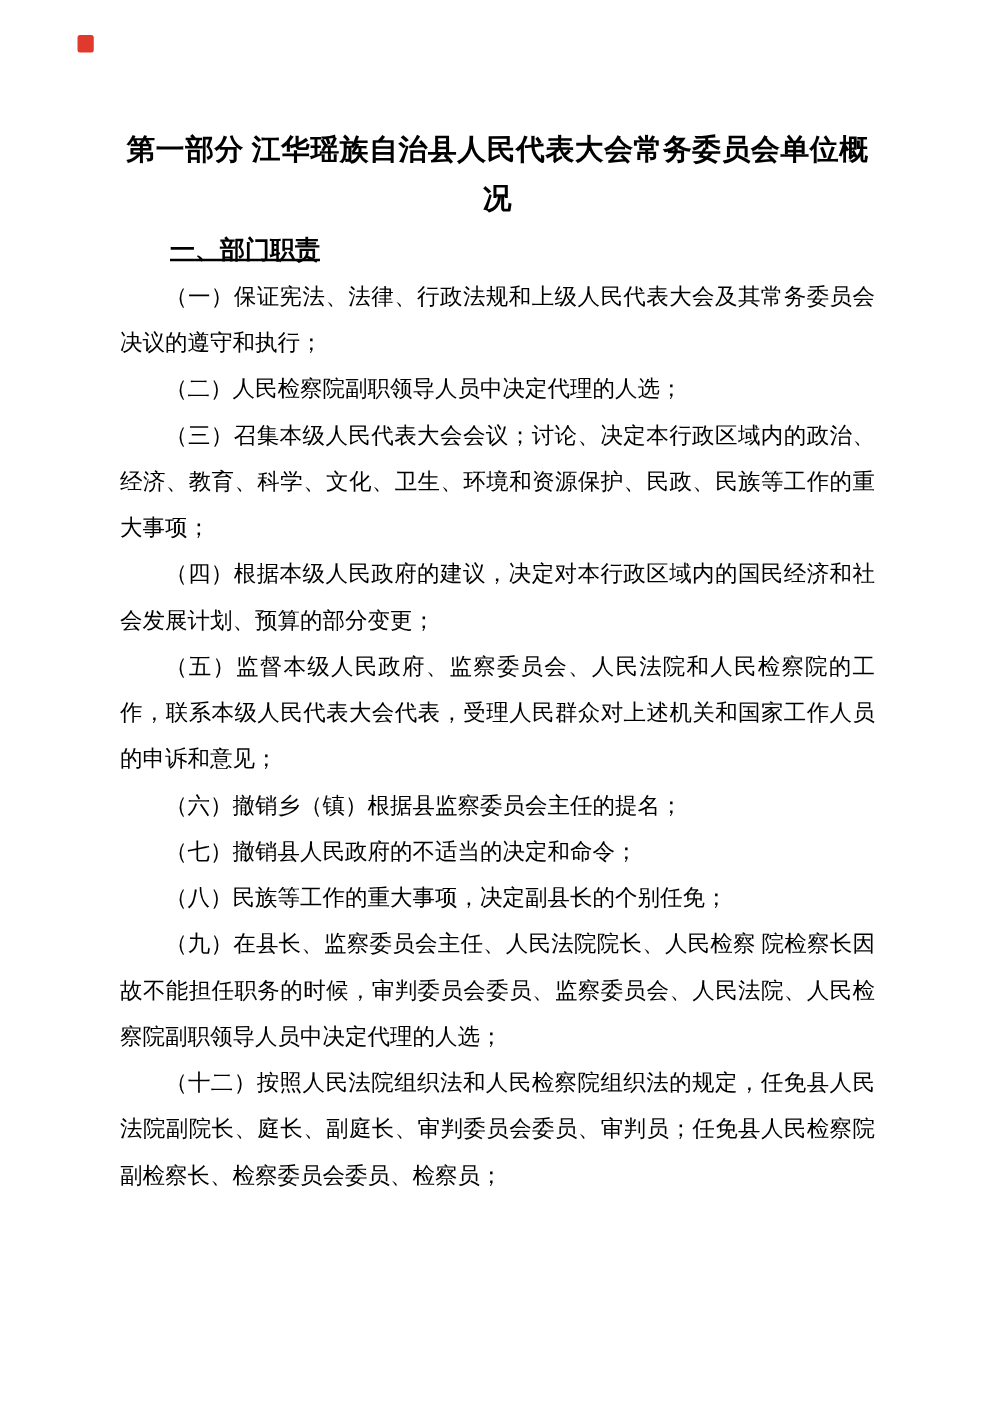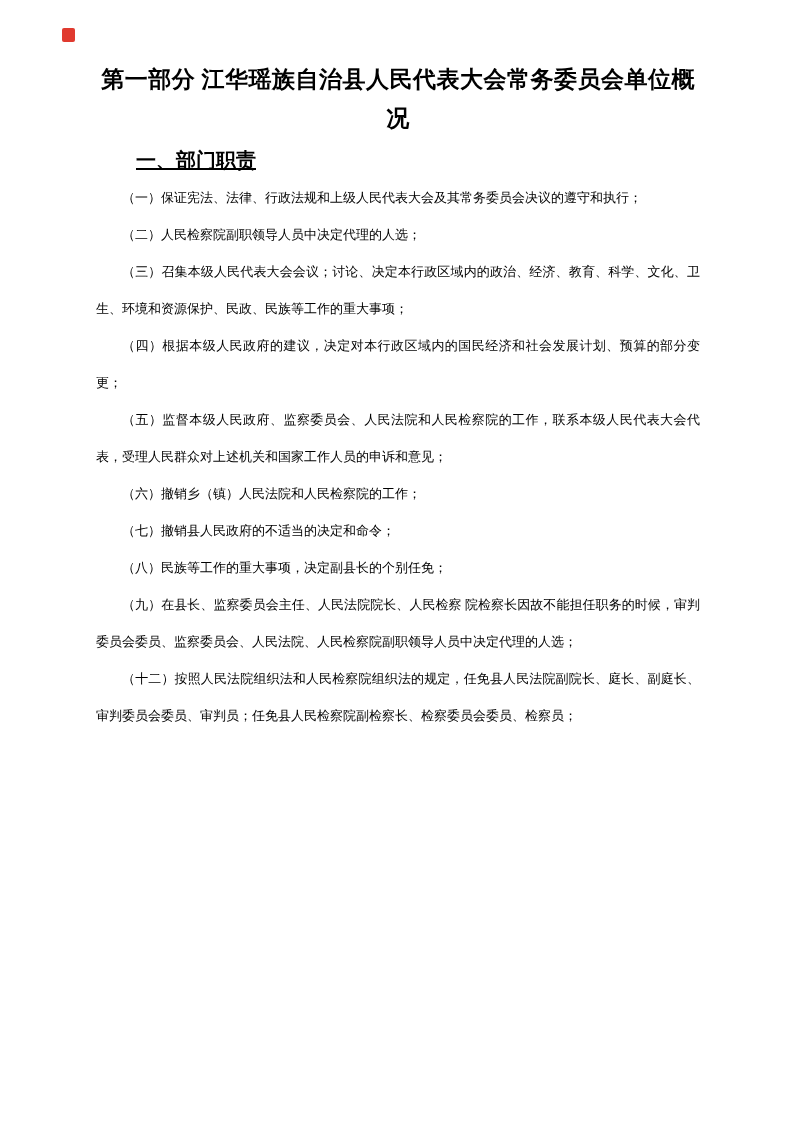--- a/index.html
+++ b/index.html
@@ -6,21 +6,21 @@
     margin: 0;
     padding: 0;
     background: #ffffff;
   }
   .page {
     position: relative;
     width: 793px;
     height: 1122px;
     background: #ffffff;
     box-sizing: border-box;
-    padding: 60px 93px 0 96px;
+    padding: 100px 93px 0 96px;
     font-family: "Liberation Serif", "DejaVu Serif", serif;
     color: #000000;
     overflow: hidden;
   }
   .red-mark {
     position: absolute;
     left: 62px;
     top: 28px;
     width: 13px;
     height: 14px;
@@ -37,21 +37,21 @@
   }
   .section-heading {
     font-size: 20px;
     font-weight: bold;
     text-indent: 2em;
     line-height: 37px;
     margin: 0;
     text-decoration: underline;
   }
   .para {
-    font-size: 13px;
+    font-size: 18px;
     line-height: 37px;
     text-align: justify;
     text-indent: 2em;
     margin: 0;
     word-break: break-all;
   }
 </style>
 </head>
 <body>
 
@@ -60,18 +60,18 @@
 
   <h1 class="doc-title">第一部分 江华瑶族自治县人民代表大会常务委员会单位概况</h1>
 
   <h2 class="section-heading">一、部门职责</h2>
 
   <p class="para">（一）保证宪法、法律、行政法规和上级人民代表大会及其常务委员会决议的遵守和执行；</p>
   <p class="para">（二）人民检察院副职领导人员中决定代理的人选；</p>
   <p class="para">（三）召集本级人民代表大会会议；讨论、决定本行政区域内的政治、经济、教育、科学、文化、卫生、环境和资源保护、民政、民族等工作的重大事项；</p>
   <p class="para">（四）根据本级人民政府的建议，决定对本行政区域内的国民经济和社会发展计划、预算的部分变更；</p>
   <p class="para">（五）监督本级人民政府、监察委员会、人民法院和人民检察院的工作，联系本级人民代表大会代表，受理人民群众对上述机关和国家工作人员的申诉和意见；</p>
-  <p class="para">（六）撤销乡（镇）人民法院和人民检察院的工作；</p>
+  <p class="para">（六）撤销乡（镇）根据县监察委员会主任的提名；</p>
   <p class="para">（七）撤销县人民政府的不适当的决定和命令；</p>
   <p class="para">（八）民族等工作的重大事项，决定副县长的个别任免；</p>
   <p class="para">（九）在县长、监察委员会主任、人民法院院长、人民检察 院检察长因故不能担任职务的时候，审判委员会委员、监察委员会、人民法院、人民检察院副职领导人员中决定代理的人选；</p>
   <p class="para">（十二）按照人民法院组织法和人民检察院组织法的规定，任免县人民法院副院长、庭长、副庭长、审判委员会委员、审判员；任免县人民检察院副检察长、检察委员会委员、检察员；</p>
 </div>
 
 </body></html>

